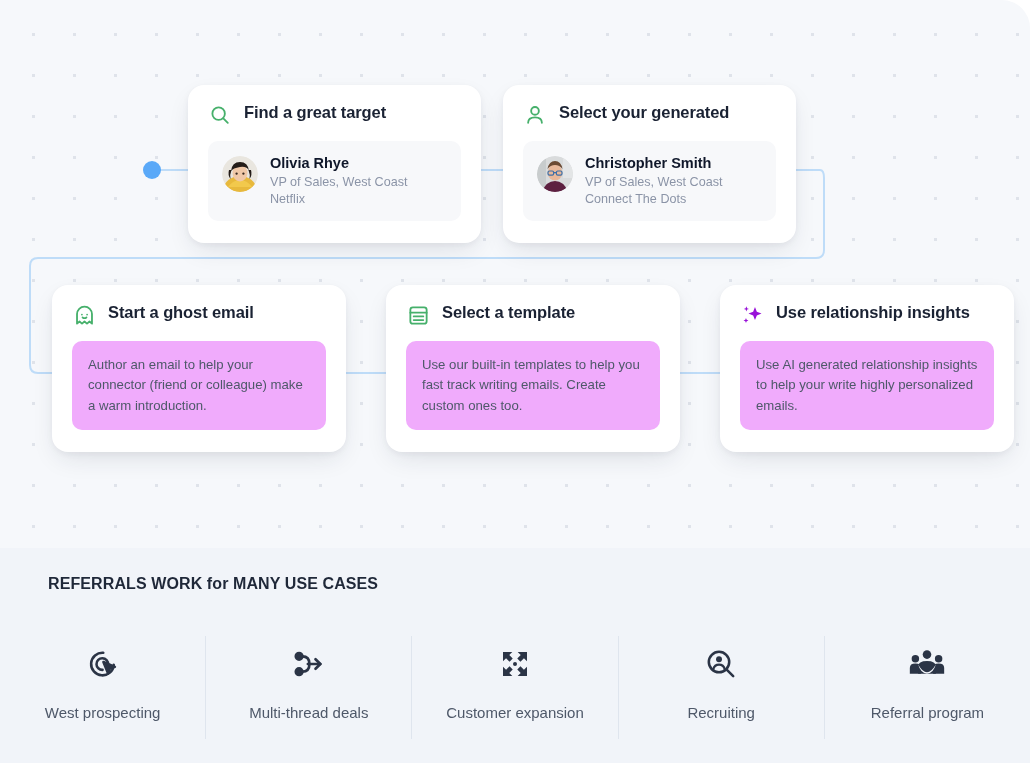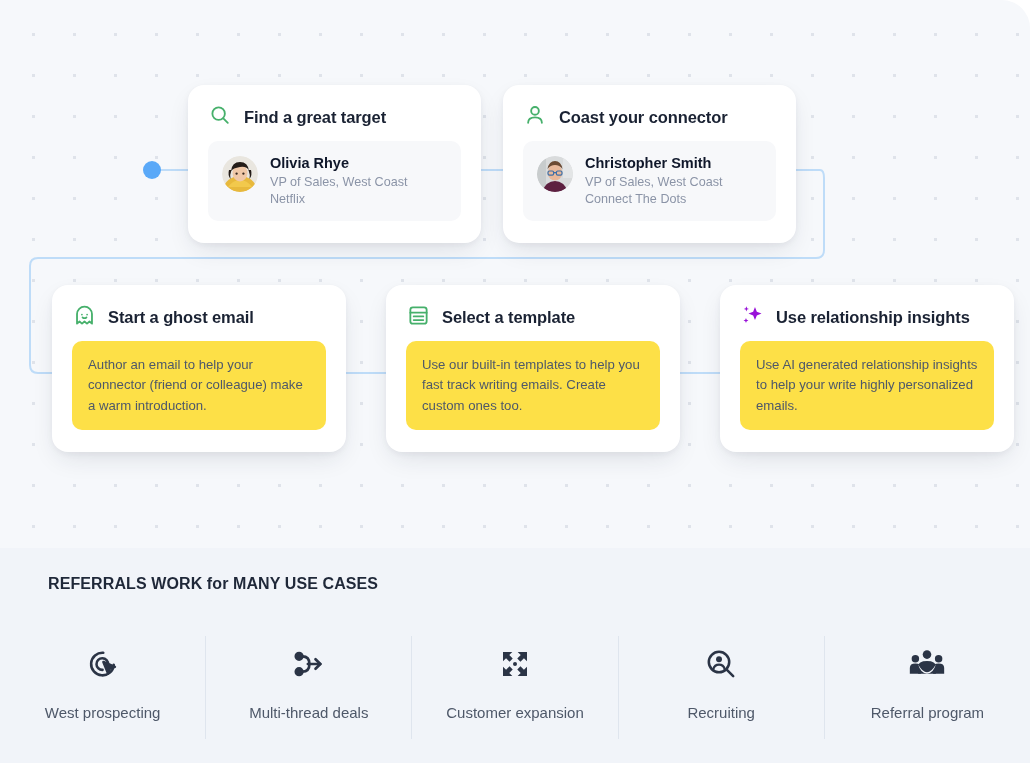--- a/index.html
+++ b/index.html
@@ -56,21 +56,21 @@
     border-radius: 16px;
     box-shadow: 0 10px 26px -6px rgba(30, 41, 59, 0.13),
                 0 2px 6px rgba(30, 41, 59, 0.05);
     padding: 18px 20px 22px 20px;
   }
 
   .card-top { width: 293px; }
 
   .card-head {
     display: flex;
-    align-items: flex-end;
+    align-items: flex-start;
     gap: 12px;
     margin-bottom: 14px;
   }
 
   .card-head .title {
     font-size: 16.5px;
     font-weight: 700;
     color: #1a2233;
     letter-spacing: -0.1px;
     white-space: nowrap;
@@ -121,21 +121,21 @@
     position: absolute;
     left: 52px;
     top: 285px;
     display: flex;
     gap: 40px;
   }
 
   .card-feature { width: 294px; }
 
   .feature-body {
-    background: #fde047;
+    background: #f0abfc;
     border-radius: 10px;
     padding: 14px 16px;
     font-size: 13.2px;
     line-height: 1.55;
     color: #4e5869;
     min-height: 78px;
   }
 
   
   .usecases {
@@ -240,21 +240,21 @@
     </div>
 
     <div class="card card-top">
       <div class="card-head">
         <span class="icon-slot">
           <svg width="22" height="22" viewBox="0 0 24 24" fill="none" stroke="#46b06b" stroke-width="2" stroke-linecap="round">
             <circle cx="12" cy="7.5" r="4.2"></circle>
             <path d="M4.5 20.5 q0 -6 7.5 -6 q7.5 0 7.5 6"></path>
           </svg>
         </span>
-        <span class="title">Coast your connector</span>
+        <span class="title">Select your generated</span>
       </div>
       <div class="person">
         <span class="avatar">
           <svg width="36" height="36" viewBox="0 0 36 36">
             <defs>
               <clipPath id="clipB">
                   <circle cx="18" cy="18" r="18"></circle>
                 </clipPath>
             </defs>
             <g clip-path="url(#clipB)">

